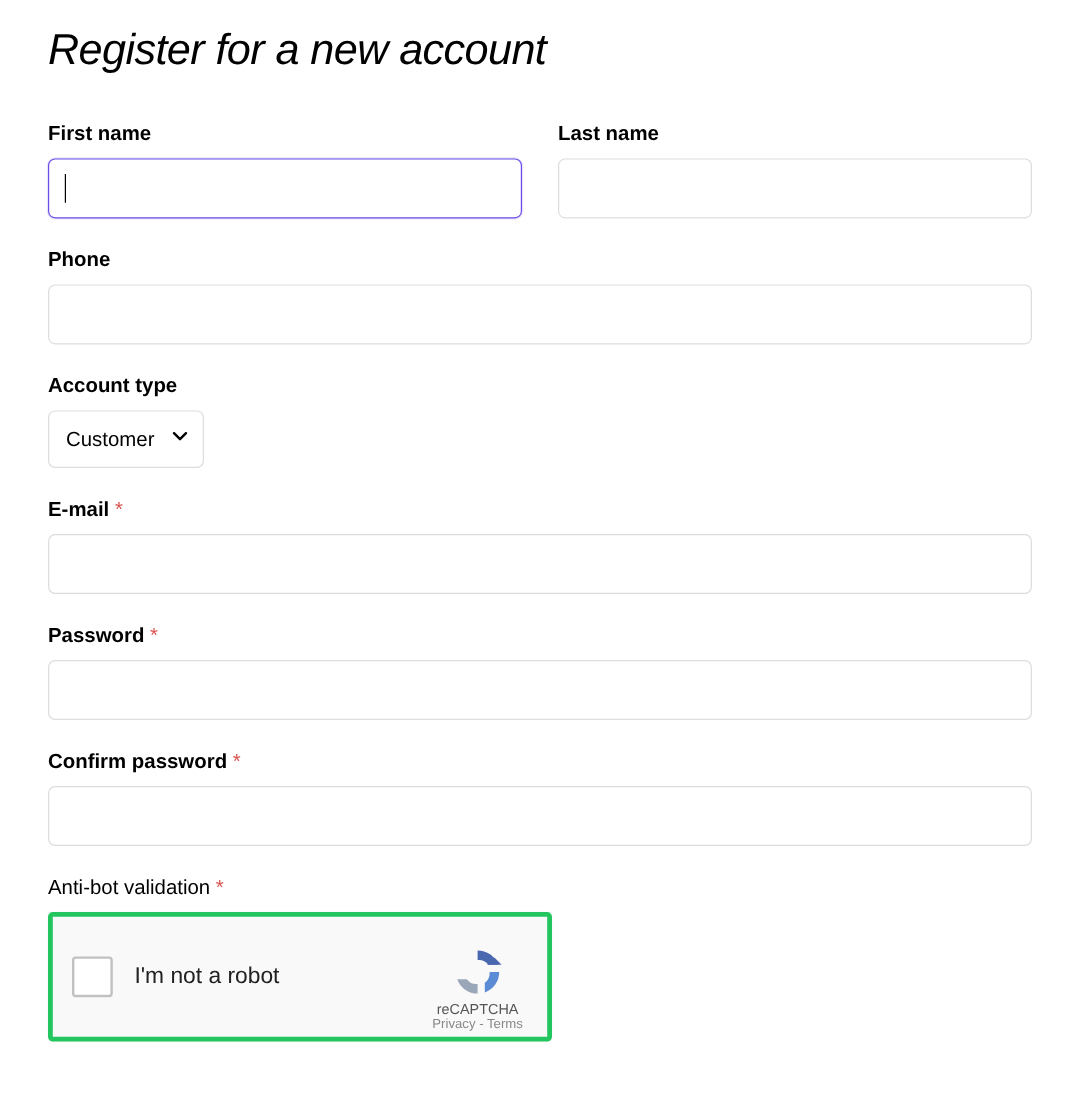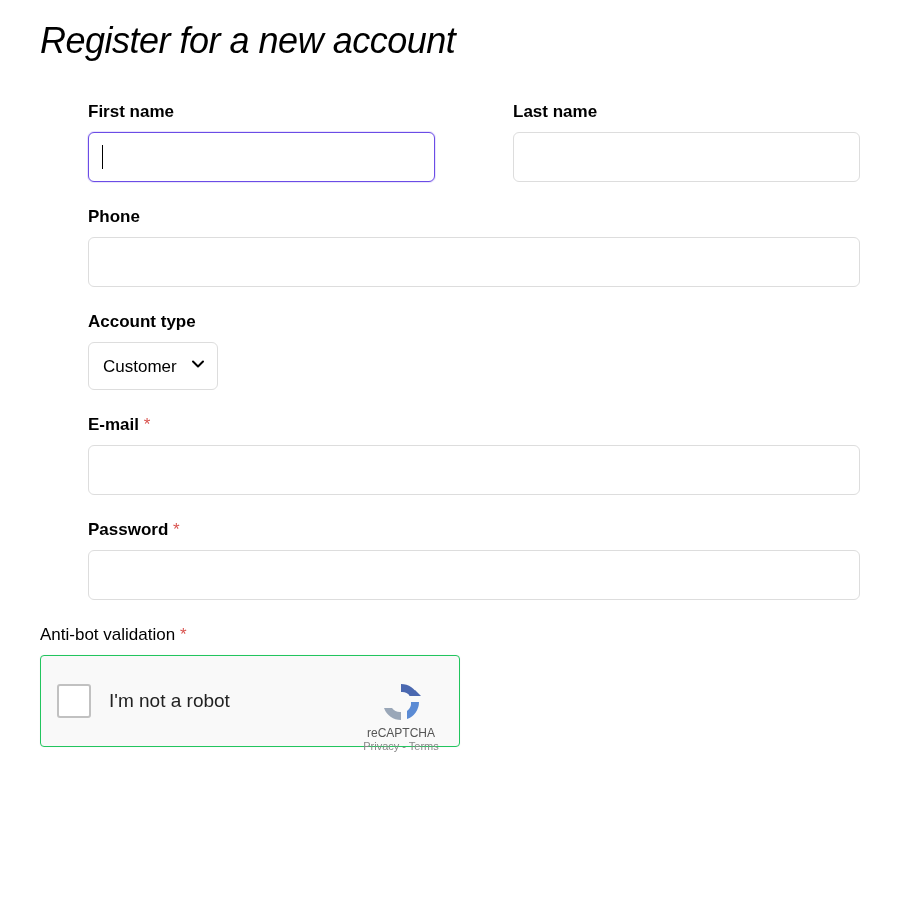--- a/index.html
+++ b/index.html
@@ -24,21 +24,20 @@
       max-width: 820px;
     }
     .row {
       display: flex;
       gap: 30px;
       margin-bottom: 25px;
     }
     .field {
       flex: 1;
       margin-bottom: 25px;
-      margin-left: 48px;
     }
     .row .field {
       margin-bottom: 0;
     }
     .field-label {
       display: block;
       font-weight: 700;
       font-size: 17px;
       margin-bottom: 10px;
     }
@@ -118,22 +117,22 @@
       font-weight: 700;
       cursor: pointer;
     }
     .antibot-label {
       font-size: 17px;
       font-weight: 400;
       margin-bottom: 10px;
     }
     .recaptcha-box {
       width: 420px;
-      height: 92px;
-      border: 1px solid #22c55e;
+      height: 108px;
+      border: 4px solid #22c55e;
       border-radius: 4px;
       background: #f9f9f9;
       display: flex;
       align-items: center;
       padding: 0 16px;
       position: relative;
       box-shadow: 0 0 2px rgba(0,0,0,0.05);
     }
     .recaptcha-checkbox {
       width: 34px;
@@ -236,20 +235,26 @@
     <input type="email" class="text-input" value="" style="">
   </div>
 
   <div class="field">
     <label class="field-label">
       <span>Password</span> <span class="required-asterisk">*</span>
     </label>
     <input type="password" class="text-input" value="" style="">
   </div>
 
+  <div class="field">
+    <label class="field-label">
+      <span>Confirm password</span> <span class="required-asterisk">*</span>
+    </label>
+    <input type="password" class="text-input" value="" style="">
+  </div>
 
 
   <div class="antibot-label">
     <span>Anti-bot validation</span> <span class="required-asterisk">*</span>
   </div>
 
   <div class="recaptcha-box">
     <div class="recaptcha-checkbox"></div>
     <div class="recaptcha-text">I'm not a robot</div>
     <div class="recaptcha-brand">

